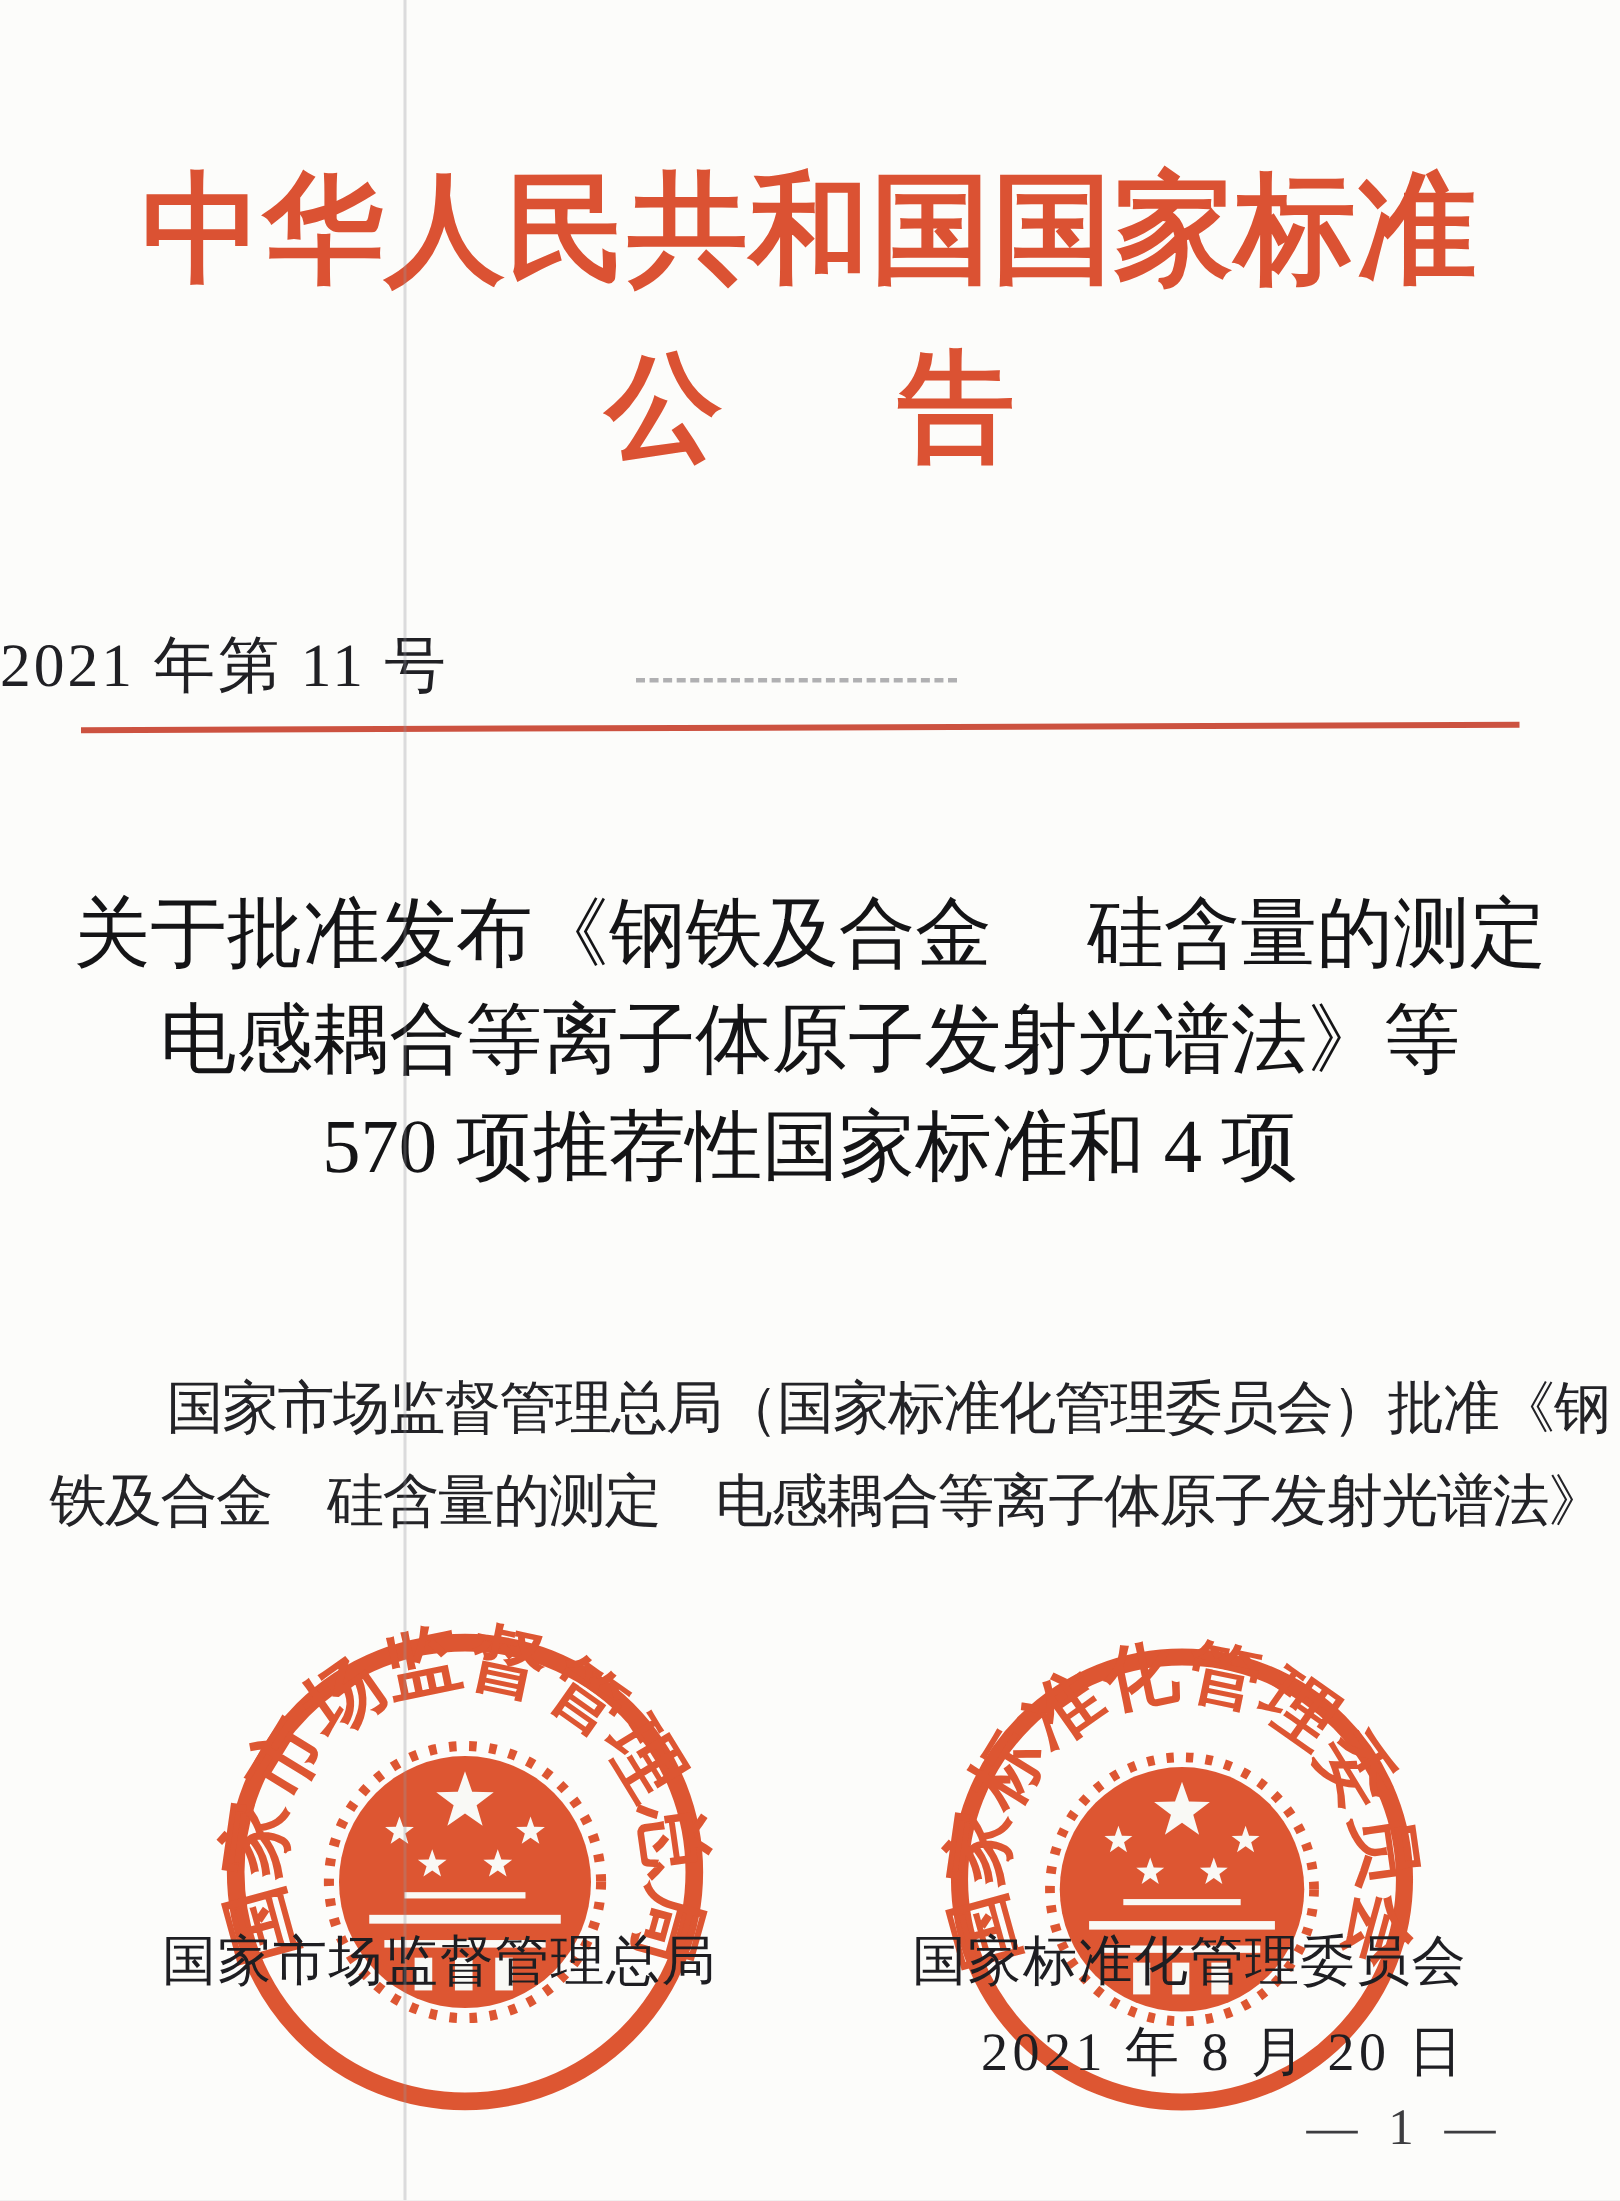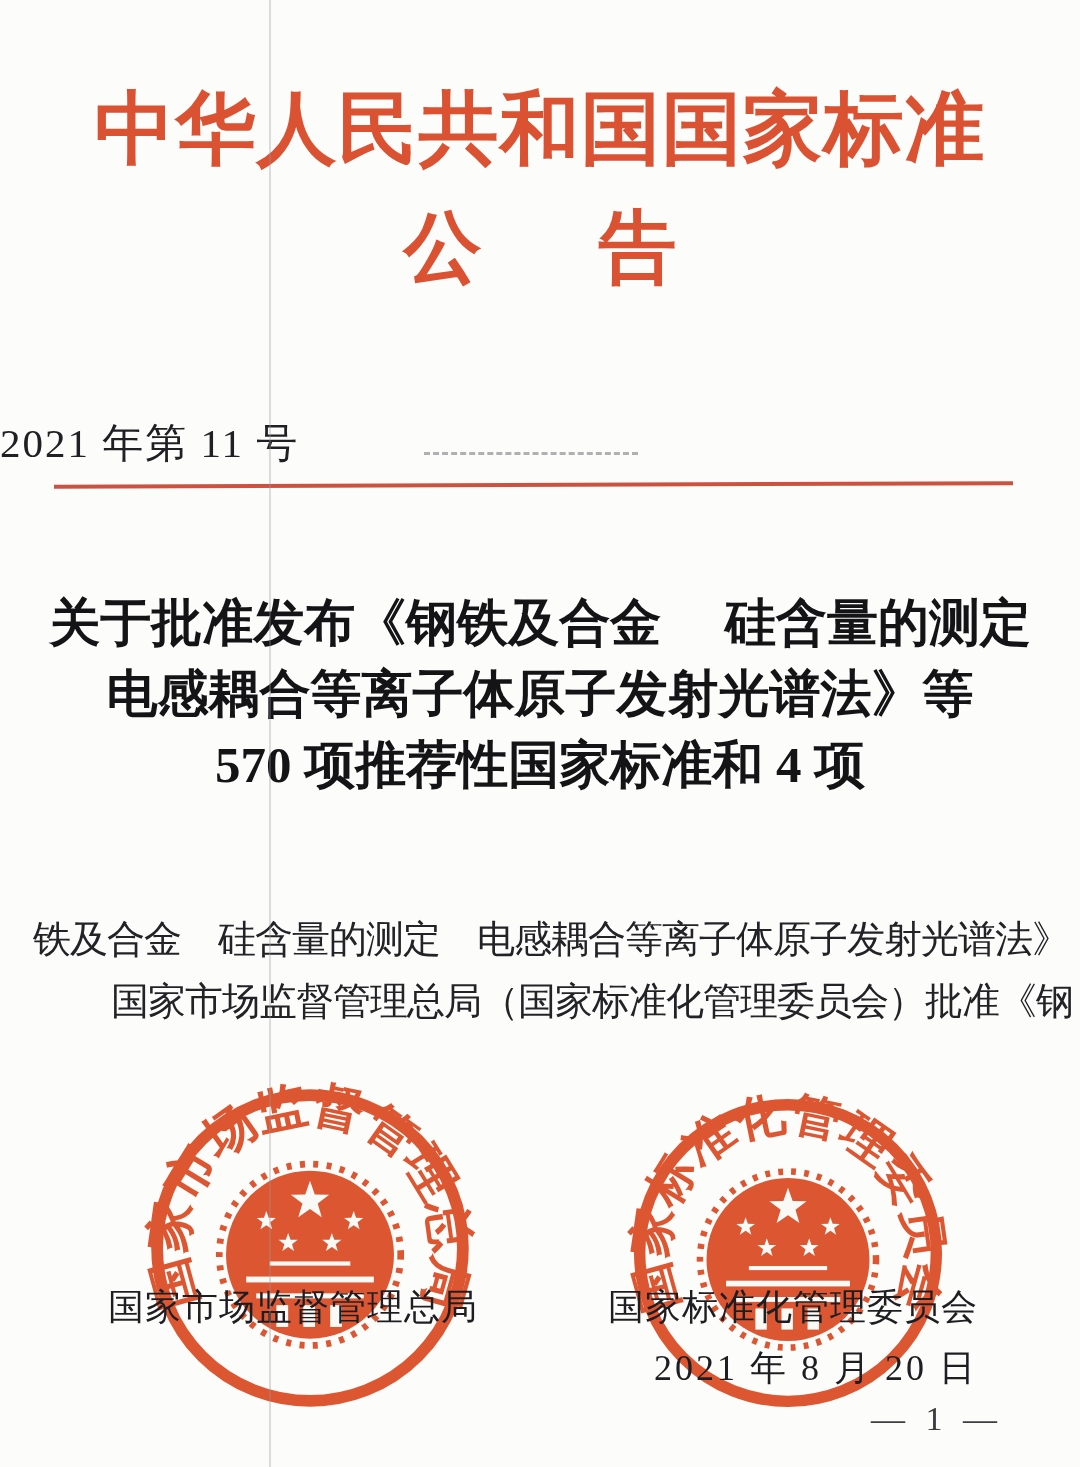--- a/index.html
+++ b/index.html
@@ -8,40 +8,40 @@
     background:#fcfcfa;overflow:hidden;
     font-family:"Liberation Serif","DejaVu Serif",serif;
     color:#1c1c1e;
   }
   
   .scan-vline{position:absolute;left:269px;top:0;width:2px;height:100%;
     background:rgba(150,150,158,.32);z-index:4;pointer-events:none;}
   .scan-dashes{position:absolute;left:424px;top:452px;width:214px;height:0;
     border-top:3px dashed rgba(85,85,92,.45);z-index:2;}
   .hdr1{
-    position:absolute;top:76px;left:0;width:100%;text-align:center;
+    position:absolute;top:100px;left:0;width:100%;text-align:center;
     font-size:80px;font-weight:700;color:#db5233;letter-spacing:1px;
     white-space:nowrap;z-index:2;
   }
   .hdr2{
-    position:absolute;top:196px;left:0;width:100%;text-align:center;
+    position:absolute;top:220px;left:0;width:100%;text-align:center;
     font-size:78px;font-weight:700;color:#db5233;
     letter-spacing:117px;text-indent:117px;white-space:nowrap;z-index:2;
   }
   .docnum{
     position:absolute;top:416px;left:0;width:100%;text-align:left;
     font-size:41px;color:#202024;letter-spacing:2px;z-index:2;
   }
   .redrule{
     position:absolute;top:483px;left:54px;width:959px;height:4px;
     background:#cc5240;transform:rotate(-0.22deg);z-index:2;
   }
   .title{
     position:absolute;top:588px;left:0;width:100%;text-align:center;
-    font-size:51px;line-height:71px;font-weight:700;color:#141416;
+    font-size:51px;line-height:71px;font-weight:400;color:#141416;
     z-index:2;
   }
   .title .t-line{white-space:nowrap;}
   .body-par{
     position:absolute;top:908px;left:33px;width:1014px;
     font-size:38px;line-height:62px;letter-spacing:-1px;color:#232327;
     z-index:2;
   }
   .body-par .b-line{white-space:nowrap;}
   .body-par .b-line.indent{text-indent:78px;}
@@ -81,22 +81,22 @@
 
   <div class="redrule"></div>
 
   <div class="title">
     <div class="t-line">关于批准发布《钢铁及合金　 硅含量的测定</div>
     <div class="t-line">电感耦合等离子体原子发射光谱法》等</div>
     <div class="t-line">570 项推荐性国家标准和 4 项</div>
   </div>
 
   <div class="body-par">
+    <div class="b-line indent">国家市场监督管理总局（国家标准化管理委员会）批准《钢</div>
     <div class="b-line">铁及合金　硅含量的测定　电感耦合等离子体原子发射光谱法》</div>
-    <div class="b-line indent">国家市场监督管理总局（国家标准化管理委员会）批准《钢</div>
   </div>
 
   <svg class="seal seal-left" viewBox="0 0 200 200" aria-hidden="true">
     <defs>
       <polygon id="star-l" points="0,-13 3.1,-4.2 12.4,-4 5,1.6 7.6,10.5 0,5.2 -7.6,10.5 -4.9,1.6 -12.4,-4 -3.1,-4.2"></polygon>
       <path id="arc-l" d="M 36 136 A 74 74 0 1 1 164 136" fill="none"></path>
     </defs>
     <circle class="ring" cx="100" cy="100" r="91"></circle>
     <g>
       <circle class="emblem-disc" cx="100" cy="104" r="50"></circle>

